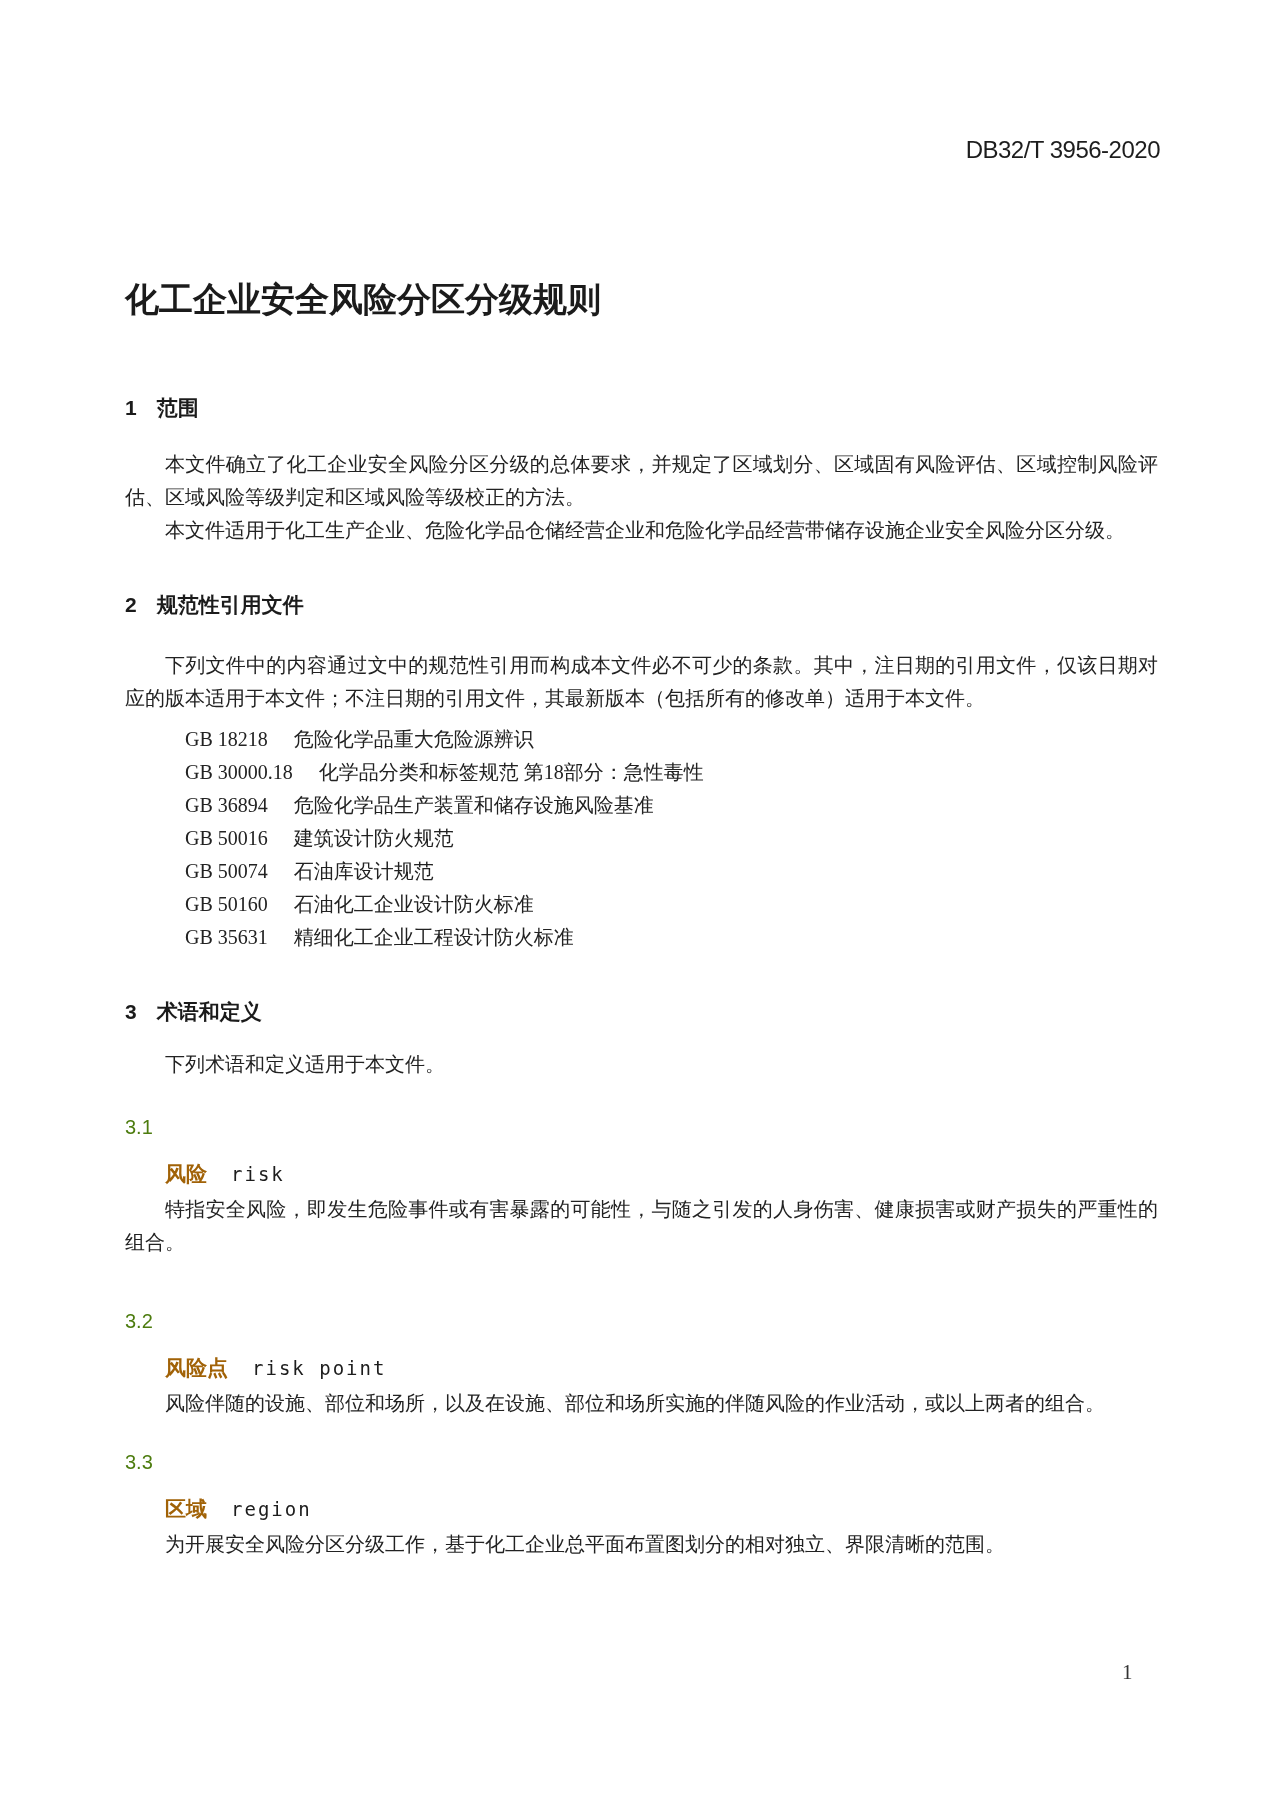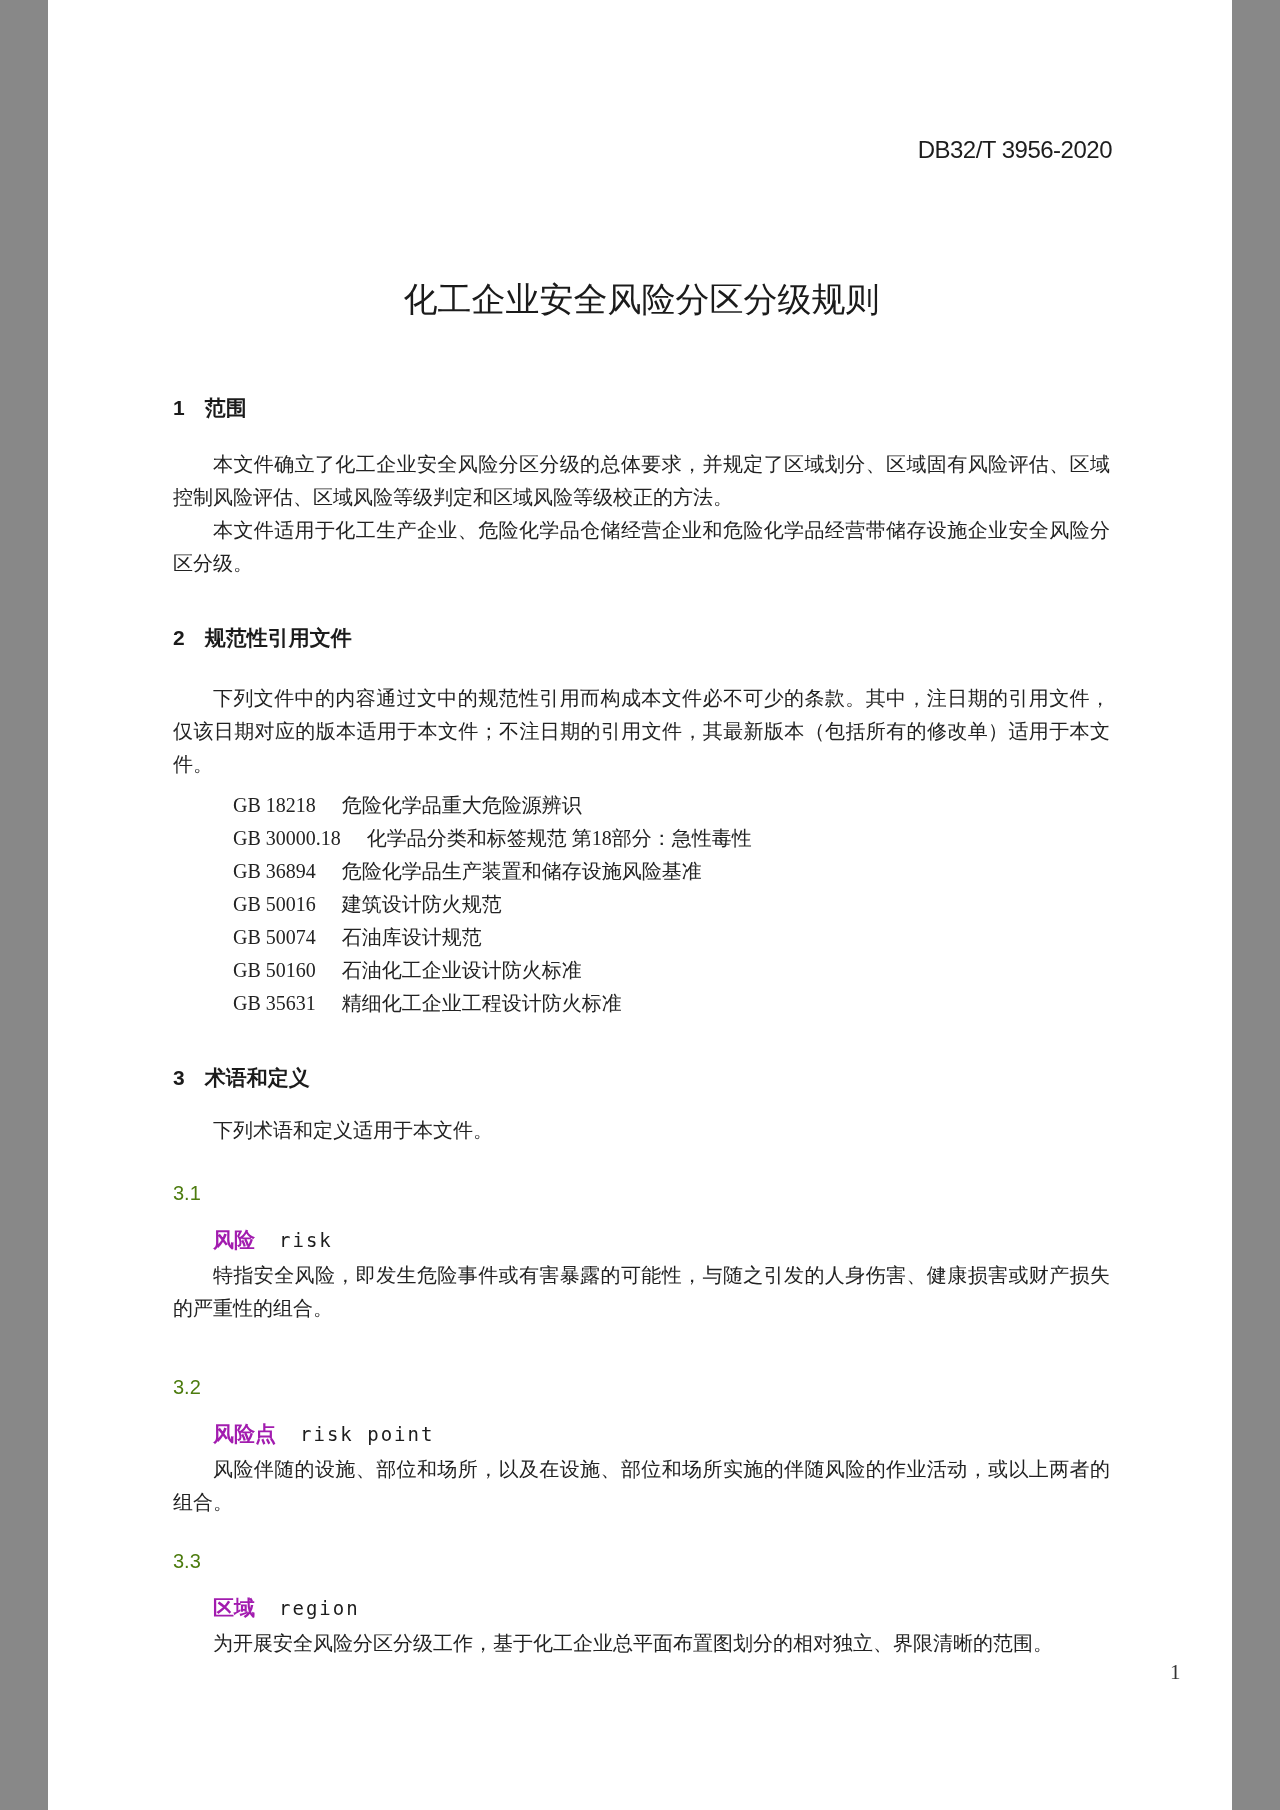--- a/index.html
+++ b/index.html
@@ -1,19 +1,19 @@
 <!DOCTYPE html>
 <html><head>
 <meta charset="utf-8">
 <style>
   * { margin: 0; padding: 0; box-sizing: border-box; }
   html, body { background: #888; }
   .page {
     position: relative;
-    width: 1184px;
+    width: 1280px;
     height: 1810px;
     margin: 0 auto;
     background: #ffffff;
     color: #222222;
     overflow: hidden;
   }
   .content {
     padding: 0 122px 0 125px;
   }
   .doc-number {
@@ -21,23 +21,23 @@
     top: 136px;
     right: 120px;
     font-family: "Liberation Sans", "DejaVu Sans", sans-serif;
     font-size: 24px;
     letter-spacing: -0.5px;
     font-weight: 500;
     color: #1d1d1d;
   }
   .doc-title {
     margin-top: 278px;
-    text-align: center;
-    font-family: "Liberation Sans", "DejaVu Sans", sans-serif;
-    font-weight: 400;
+    text-align: left;
+    font-family: "Liberation Sans", "DejaVu Sans", sans-serif;
+    font-weight: 700;
     font-size: 34px;
     line-height: 42px;
     color: #1b1b1b;
   }
   .sec-heading {
     font-family: "Liberation Sans", "DejaVu Sans", sans-serif;
     font-weight: 700;
     font-size: 21px;
     line-height: 28px;
     color: #1b1b1b;
@@ -67,21 +67,21 @@
     color: #4d7c0f;
   }
   .term-3-1 { margin-top: 32px; }
   .term-3-2 { margin-top: 48px; }
   .term-3-3 { margin-top: 28px; }
   .term-line { margin-top: 18px; padding-left: 40px; line-height: 30px; }
   .term-zh {
     font-family: "Liberation Sans", "DejaVu Sans", sans-serif;
     font-weight: 700;
     font-size: 21px;
-    color: #a21caf;
+    color: #a16207;
   }
   .term-en {
     font-family: "DejaVu Sans Mono", monospace;
     font-size: 19px;
     letter-spacing: 2px;
     margin-left: 24px;
     color: #1d1d1d;
   }
   .term-def { margin-top: 2px; }
   .page-number {

